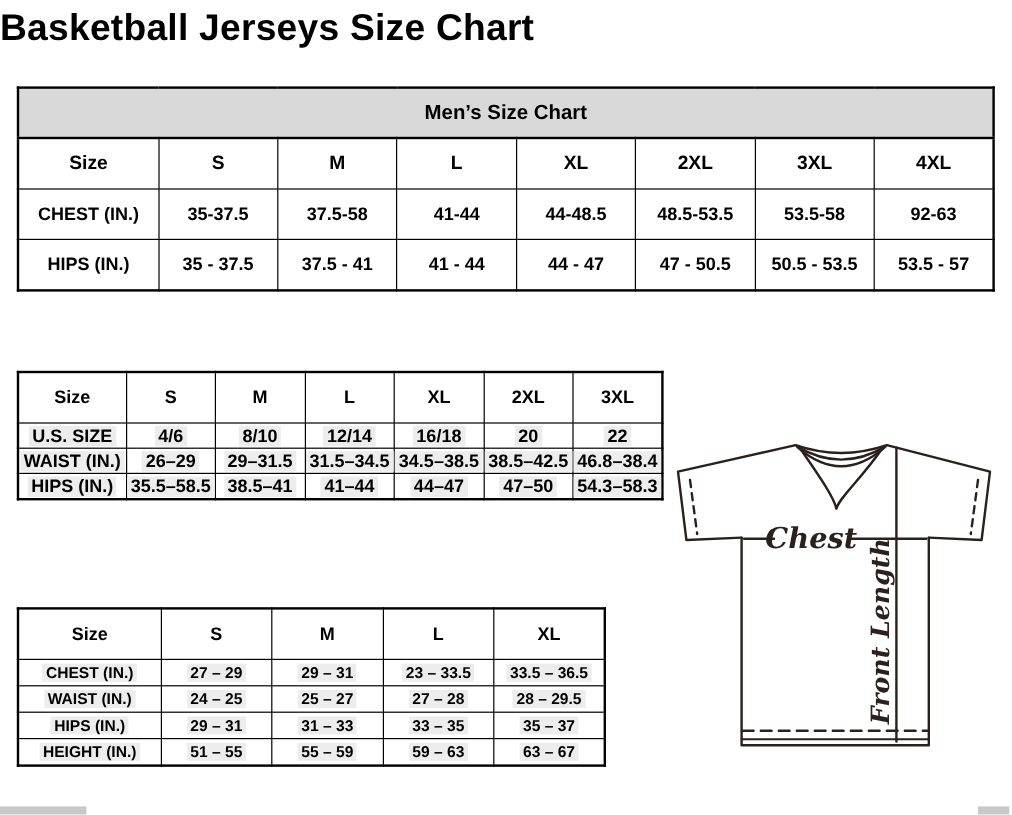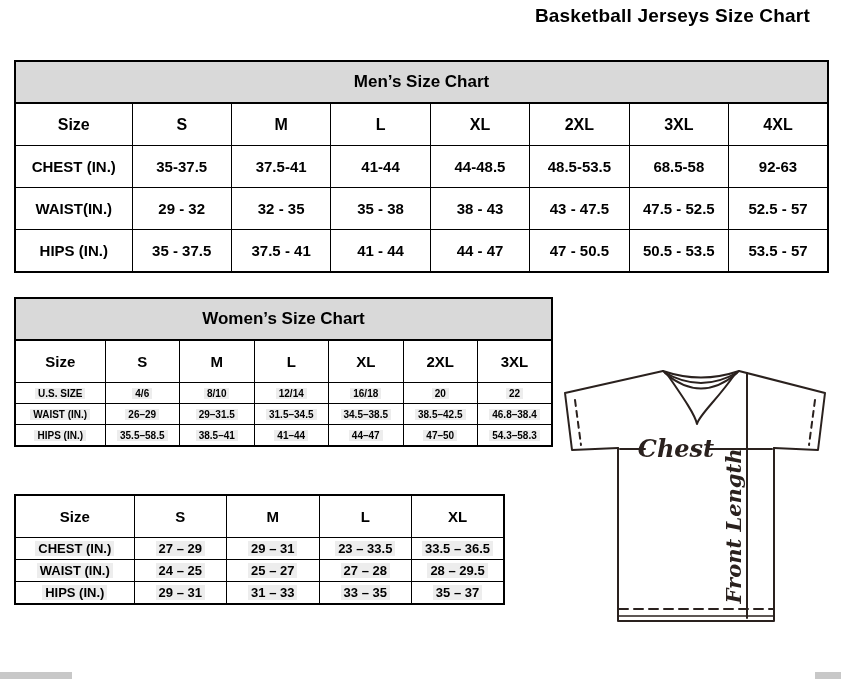--- a/index.html
+++ b/index.html
@@ -1,35 +1,35 @@
 <!DOCTYPE html>
 <html><head>
 <meta charset="utf-8">
 <style>
   html,body{margin:0;padding:0;background:#fff;}
   #page{position:relative;width:843px;height:679px;background:#fff;overflow:hidden;
         font-family:"Liberation Sans",sans-serif;color:#000;}
-  #page-title{position:absolute;top:5px;left:0;width:810px;text-align:right;
-        font-size:19px;font-weight:bold;letter-spacing:0.2px;}
+  #page-title{position:absolute;top:5px;left:0;width:810px;text-align:left;
+        font-size:31px;font-weight:bold;letter-spacing:0.2px;}
   table.sizechart{position:absolute;border-collapse:collapse;table-layout:fixed;
-        border:2px solid #000;}
+        border:2px solid #000;margin-top:12px;}
   table.sizechart th,table.sizechart td{border:1px solid #000;text-align:center;
         vertical-align:middle;font-weight:bold;padding:0;}
   tr.band th{background:#d9d9d9;font-size:17px;border-bottom:2px solid #000;}
   
   table.men{left:14px;top:60px;width:815px;}
   table.men tr.band th{height:40px;}
   table.men tr.cols th{height:41px;font-size:16px;}
   table.men tbody th,table.men tbody td{height:41px;font-size:15px;}
   table.men col.c0{width:117px;}
   
   table.women{left:14px;top:297px;width:539px;}
   table.women tr.band th{height:40px;}
   table.women tr.cols th{height:41px;font-size:15px;}
-  table.women tbody th,table.women tbody td{height:20px;font-size:10px;}
+  table.women tbody th,table.women tbody td{height:20px;font-size:15px;}
   table.women col.c0{width:90px;}
   
   table.youth{left:14px;top:494px;width:491px;}
   table.youth tr.band th{height:40px;}
   table.youth tr.cols th{height:41px;font-size:15px;}
   table.youth tbody th,table.youth tbody td{height:21px;font-size:13px;}
   table.youth col.c0{width:119px;}
   
   .hl{background:#ededed;padding:0 3px;}
   
@@ -71,36 +71,26 @@
         <th>XL</th>
         <th>2XL</th>
         <th>3XL</th>
         <th>4XL</th>
       </tr>
     </thead>
     <tbody>
       <tr>
         <th>CHEST (IN.)</th>
         <td>35-37.5</td>
-        <td>37.5-41</td>
+        <td>37.5-58</td>
         <td>41-44</td>
         <td>44-48.5</td>
         <td>48.5-53.5</td>
-        <td>68.5-58</td>
+        <td>53.5-58</td>
         <td>92-63</td>
-      </tr>
-      <tr>
-        <th>WAIST(IN.)</th>
-        <td>29 - 32</td>
-        <td>32 - 35</td>
-        <td>35 - 38</td>
-        <td>38 - 43</td>
-        <td>43 - 47.5</td>
-        <td>47.5 - 52.5</td>
-        <td>52.5 - 57</td>
       </tr>
       <tr>
         <th>HIPS (IN.)</th>
         <td>35 - 37.5</td>
         <td>37.5 - 41</td>
         <td>41 - 44</td>
         <td>44 - 47</td>
         <td>47 - 50.5</td>
         <td>50.5 - 53.5</td>
         <td>53.5 - 57</td>
@@ -112,23 +102,20 @@
     <colgroup>
         <col class="c0">
         <col>
         <col>
         <col>
         <col>
         <col>
         <col>
       </colgroup>
     <thead>
-      <tr class="band">
-        <th colspan="7">Women’s Size Chart</th>
-      </tr>
       <tr class="cols">
         <th>Size</th>
         <th>S</th>
         <th>M</th>
         <th>L</th>
         <th>XL</th>
         <th>2XL</th>
         <th>3XL</th>
       </tr>
     </thead>
@@ -195,20 +182,27 @@
         <td><span class="hl">27 – 28</span></td>
         <td><span class="hl">28 – 29.5</span></td>
       </tr>
       <tr>
         <th><span class="hl">HIPS (IN.)</span></th>
         <td><span class="hl">29 – 31</span></td>
         <td><span class="hl">31 – 33</span></td>
         <td><span class="hl">33 – 35</span></td>
         <td><span class="hl">35 – 37</span></td>
       </tr>
+      <tr>
+        <th><span class="hl">HEIGHT (IN.)</span></th>
+        <td><span class="hl">51 – 55</span></td>
+        <td><span class="hl">55 – 59</span></td>
+        <td><span class="hl">59 – 63</span></td>
+        <td><span class="hl">63 – 67</span></td>
+      </tr>
     </tbody>
   </table>
 
   <svg id="jersey" viewBox="0 0 280 300">
     <g fill="none" stroke="#2a211e" stroke-width="2" stroke-linejoin="round" stroke-linecap="round">
 
       <path d="M108,11 L10,33 L17,90 L63,88"></path>
 
       <path d="M184,11 L270,33 L263,90 L219,88"></path>
 

